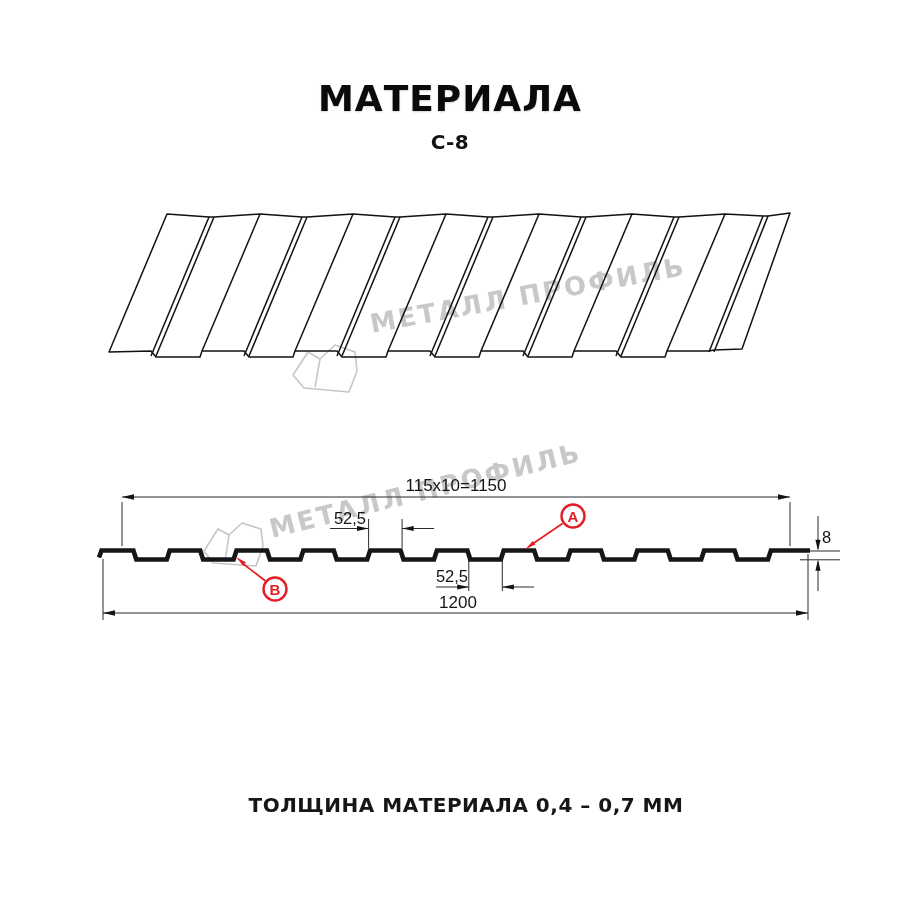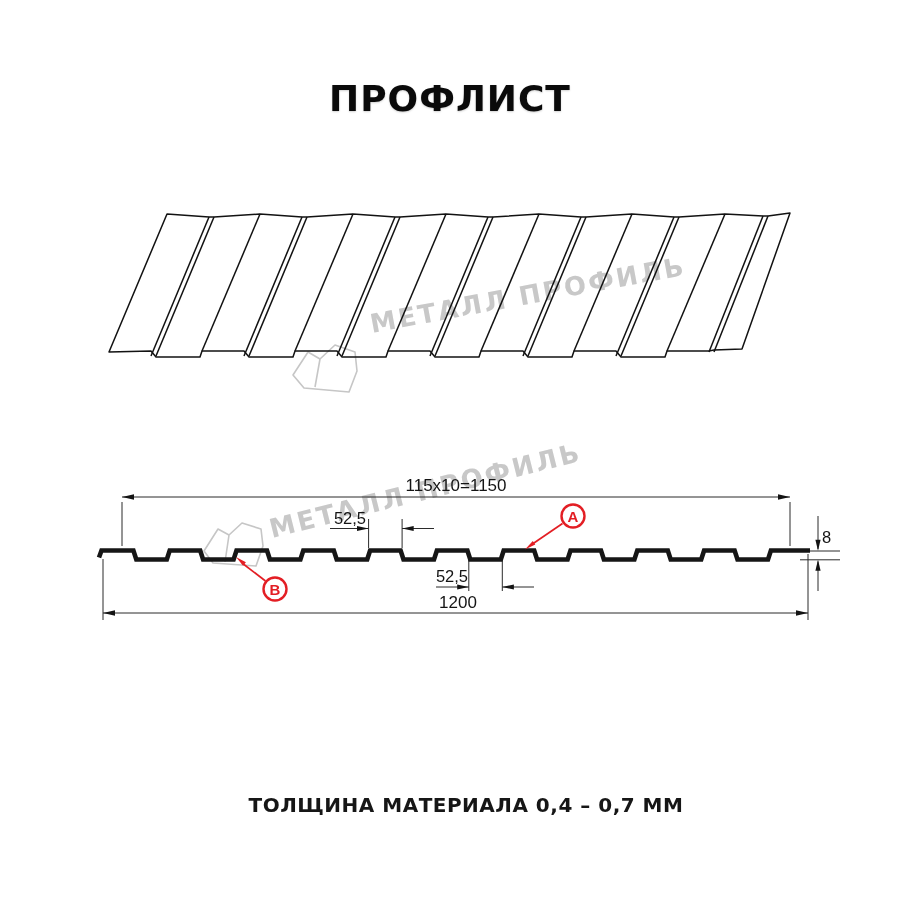--- a/index.html
+++ b/index.html
@@ -34,21 +34,22 @@
   .red-fill{fill:#e31e24;stroke:none;}
   .red-circle{stroke:#e31e24;stroke-width:2.4;fill:none;}
   .red-letter{fill:#e31e24;font-family:"Liberation Sans",sans-serif;
       font-size:15px;font-weight:700;text-anchor:middle;}
 </style>
 </head>
 <body>
 
 <div class="page">
 
-  <div class="title">ПРОФЛИСТ</div>
+  <div class="title">МАТЕРИАЛА</div>
+  <div class="subtitle">С-8</div>
 
   <svg width="900" height="900" viewBox="0 0 900 900">
 
     <g>
 
       <path fill="#ffffff" stroke="none" d="
         M167,214 L209,217 L214,217 L260,214 L302,217 L307,217
         L353,214 L395,217 L400,217 L446,214 L488,217 L493,217
         L539,214 L581,217 L586,217 L632,214 L674,217 L679,217
         L725,214 L763,216 L768,216 L790,213

